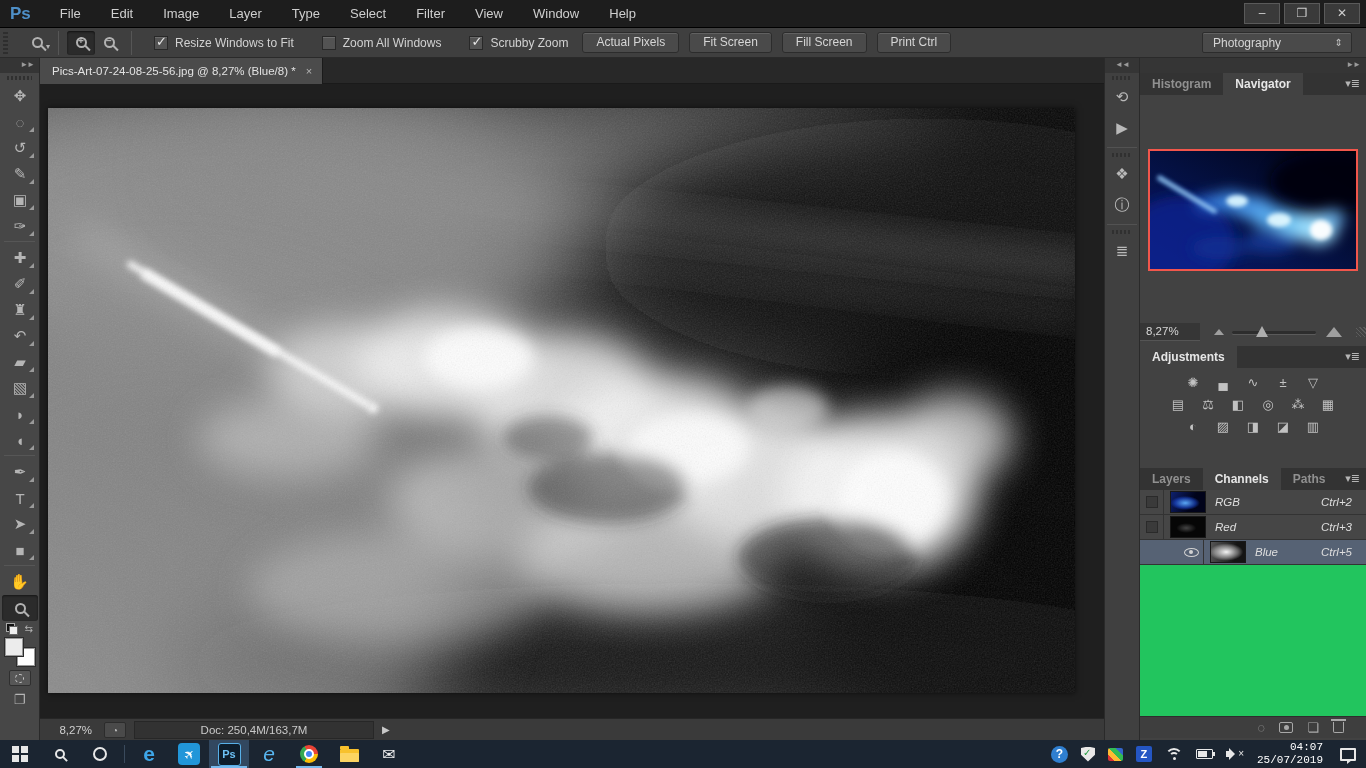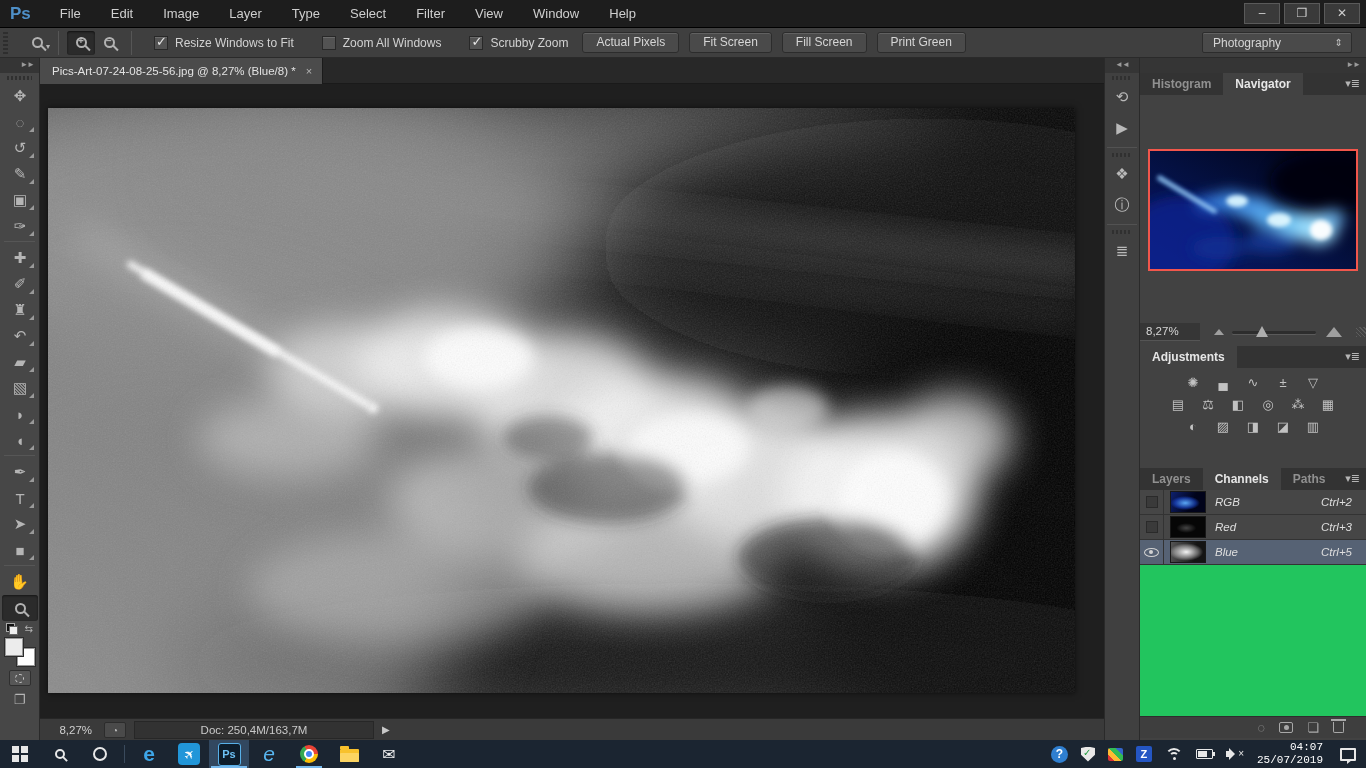--- a/index.html
+++ b/index.html
@@ -131,21 +131,21 @@
     background:repeating-linear-gradient(45deg,#5c5c5c 0 1px, transparent 1px 3px); }
 
   #adj-body { height:100px; background:#424242; padding-top:4px; }
   #adj-heading { font-size:12px; font-weight:bold; color:#e8e8e8; padding:4px 0 2px 12px; }
   .adj-row { display:flex; justify-content:center; gap:6px; padding:2px 0; }
   .adj-icon { width:24px; height:18px; color:#c2c2c2; font-size:13px; text-align:center; line-height:18px; }
 
   #chan-body { height:231px; background:#22c55e;font-style:italic; }
   .chan-row { height:25px; display:flex; align-items:center; border-bottom:1px solid #333;
     background:#464646; font-size:11.5px; color:#dedede; }
-  .chan-row.selected { background:#566274; }
+  .chan-row.selected { background:#566274;padding-left:40px; }
   .chan-eye-cell { width:24px; height:25px; border-right:1px solid #333;
     display:flex; align-items:center; justify-content:center; }
   .emptybox { width:12px; height:12px; background:#3a3a3a; border:1px solid #2a2a2a; }
   .eye { width:15px; height:9px; border:1px solid #d2d2d2; border-radius:50%; position:relative; }
   .eye::after { content:''; position:absolute; left:4px; top:1.5px; width:4px; height:4px;
     background:#d2d2d2; border-radius:50%; }
   .th { width:36px; height:22px; margin:0 9px 0 6px; border:1px solid #181818; }
   .th.rgb { background:radial-gradient(ellipse 55% 45% at 42% 55%, rgba(95,175,255,.95), rgba(30,80,220,.55) 55%, transparent 78%), linear-gradient(115deg, rgba(22,52,165,.6), transparent 60%), #01031a; }
   .th.red { background:radial-gradient(ellipse 42% 35% at 45% 55%, rgba(255,255,255,.25), transparent 70%), #060606; }
   .th.green { background:radial-gradient(ellipse 45% 38% at 40% 50%, rgba(255,255,255,.6), transparent 70%), #070707; }
@@ -273,21 +273,21 @@
     <span class="checkbox"></span>
     <span class="cb-label">Zoom All Windows</span>
   </div>
   <div class="cb-wrap">
     <span class="checkbox checked"></span>
     <span class="cb-label">Scrubby Zoom</span>
   </div>
   <button class="pbtn">Actual Pixels</button>
   <button class="pbtn">Fit Screen</button>
   <button class="pbtn">Fill Screen</button>
-  <button class="pbtn">Print Green</button>
+  <button class="pbtn">Print Ctrl</button>
   <div id="workspace">
     <span class="ws-label">Photography</span>
     <span class="ws-arrows">⇕</span>
   </div>
 </div>
 
 <div id="toolbar">
   <div id="toolbar-collapse">►►</div>
   <div class="hgrip"></div>
   <div class="tool">✥</div>

